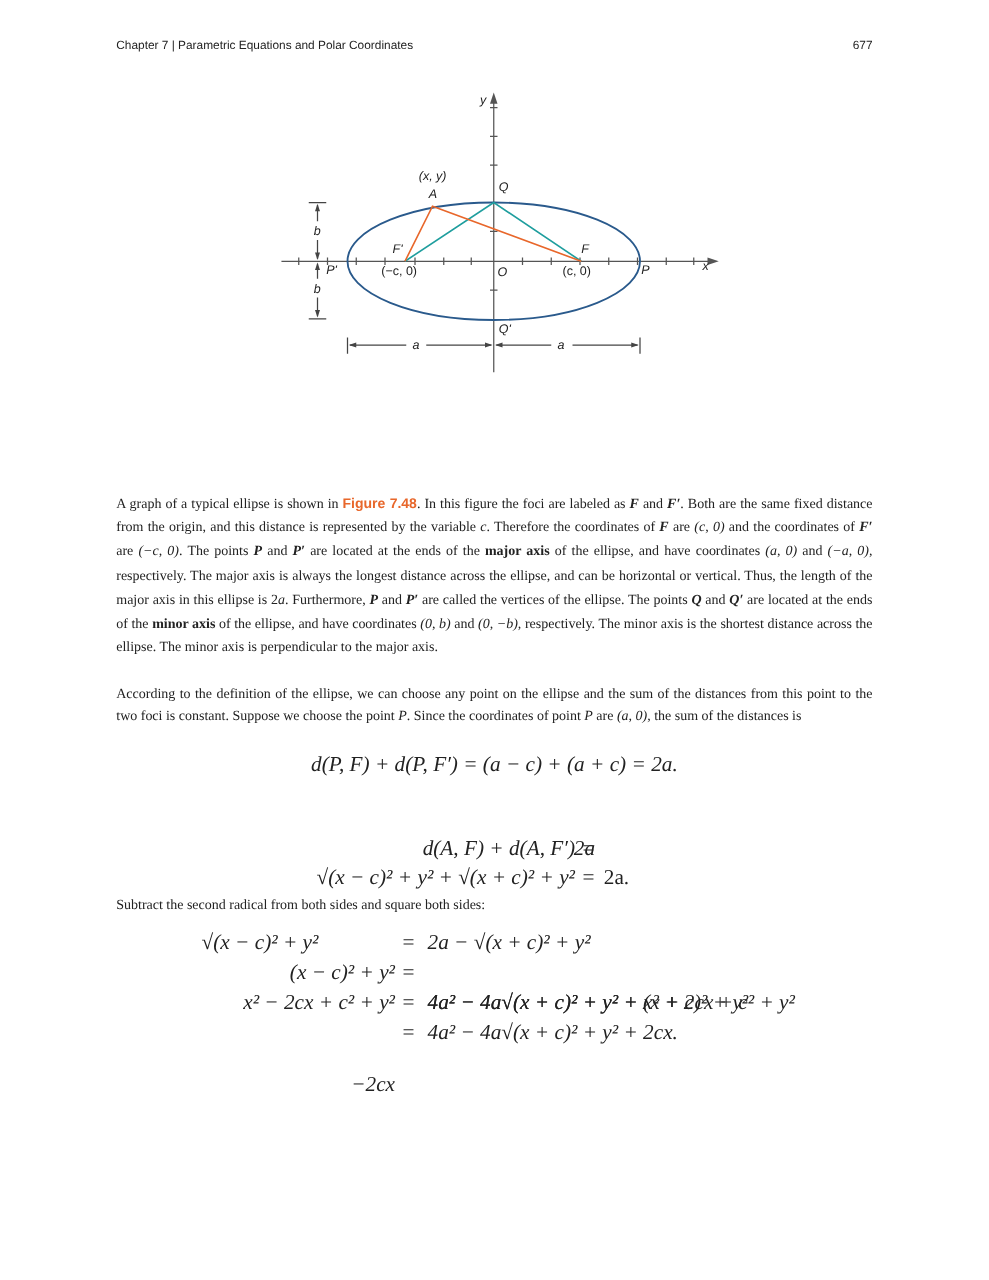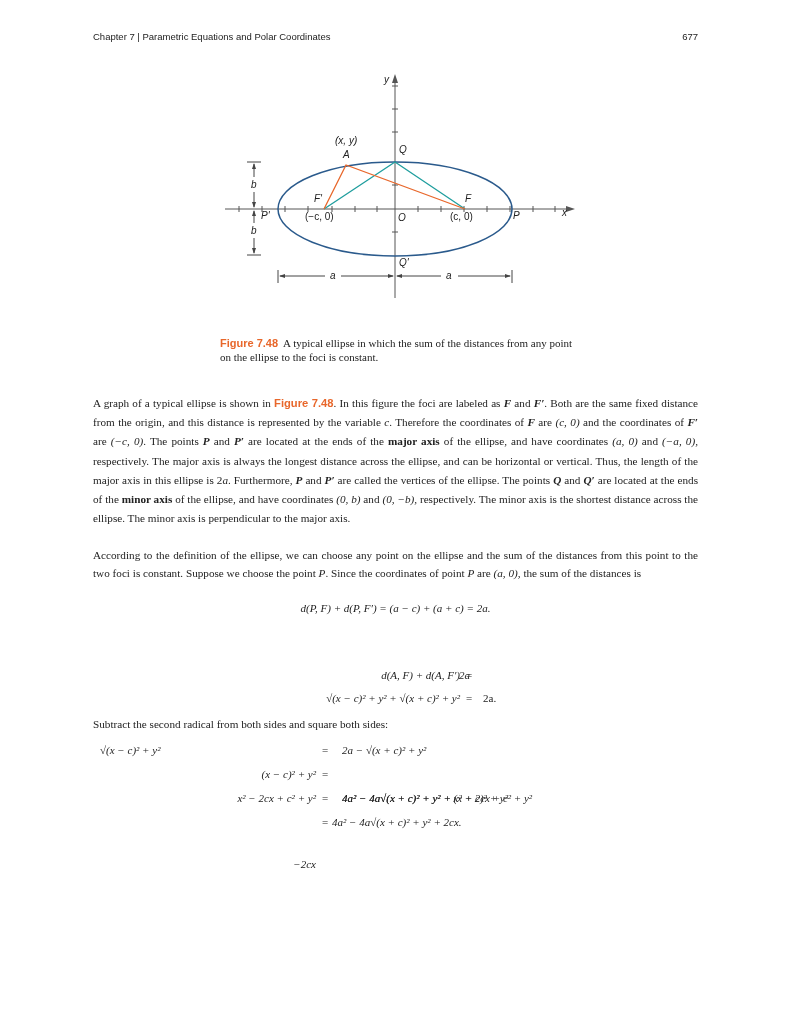--- a/index.html
+++ b/index.html
@@ -18,21 +18,21 @@
   .body-text p { margin: 0; }
   .p1 { top: 394px; line-height: 19.2px; }
   .p2 { top: 547px; line-height: 17.5px; }
   .p3 { top: 627px; line-height: 19px; }
   .p4 { top: 718px; }
   .p5 { top: 846px; }
   .fig-ref { font-family: "Liberation Sans", sans-serif; font-weight: bold; color: #e8672b; font-size: 11.2px; }
   .m { font-family: "Liberation Serif", serif; font-style: italic; }
   .mb { font-family: "Liberation Serif", serif; font-style: italic; font-weight: bold; }
   b { font-weight: bold; }
-  .eq { position: absolute; font-family: "Liberation Serif", serif; font-size: 11px; color: #222; white-space: nowrap; }
+  .eq { position: absolute; font-family: "Liberation Serif", serif; font-size: 17px; color: #222; white-space: nowrap; }
 </style>
 </head>
 <body>
 
 <div class="page">
 
   <div class="running-head">
     <span class="chap">Chapter 7 | Parametric Equations and Polar Coordinates</span>
     <span class="pnum">677</span>
   </div>
@@ -120,23 +120,20 @@
       <text class="fig-label" x="173" y="153">O</text>
       <text class="fig-label-up" x="80" y="152">(−c, 0)</text>
       <text class="fig-label-up" x="225" y="152">(c, 0)</text>
       <text class="fig-label" x="26" y="120">b</text>
       <text class="fig-label" x="26" y="166">b</text>
       <text class="fig-label" x="105" y="211">a</text>
       <text class="fig-label" x="221" y="211">a</text>
     </svg>
   </div>
 
-  <div class="caption">
-    <span class="fig-num">Figure 7.48</span><span>A typical ellipse in which the sum of the distances from any point on the ellipse to the foci is constant.</span>
-  </div>
 
   <div class="body-text p1">
     <p><span>A graph of a typical ellipse is shown in </span><span class="fig-ref">Figure 7.48</span><span>. In this figure the foci are labeled as </span><span class="mb">F</span><span> and </span><span class="mb">F′</span><span>. Both are the same fixed distance from the origin, and this distance is represented by the variable </span><span class="m">c</span><span>. Therefore the coordinates of </span><span class="mb">F</span><span> are </span><span class="m">(c, 0)</span><span> and the coordinates of </span><span class="mb">F′</span><span> are </span><span class="m">(−c, 0)</span><span>. The points </span><span class="mb">P</span><span> and </span><span class="mb">P′</span><span> are located at the ends of the </span><b>major axis</b><span> of the ellipse, and have coordinates </span><span class="m">(a, 0)</span><span> and </span><span class="m">(−a, 0),</span><span> respectively. The major axis is always the longest distance across the ellipse, and can be horizontal or vertical. Thus, the length of the major axis in this ellipse is 2</span><span class="m">a</span><span>. Furthermore, </span><span class="mb">P</span><span> and </span><span class="mb">P′</span><span> are called the vertices of the ellipse. The points </span><span class="mb">Q</span><span> and </span><span class="mb">Q′</span><span> are located at the ends of the </span><b>minor axis</b><span> of the ellipse, and have coordinates </span><span class="m">(0, b)</span><span> and </span><span class="m">(0, −b),</span><span> respectively. The minor axis is the shortest distance across the ellipse. The minor axis is perpendicular to the major axis.</span></p>
   </div>
 
   <div class="body-text p2">
     <p><span>According to the definition of the ellipse, we can choose any point on the ellipse and the sum of the distances from this point to the two foci is constant. Suppose we choose the point </span><span class="m">P</span><span>. Since the coordinates of point </span><span class="m">P</span><span> are </span><span class="m">(a, 0),</span><span> the sum of the distances is</span></p>
   </div>
 
   <div class="eq" style="left:0; width:791px; top:602px; text-align:center; font-style:italic;">d(P, F) + d(P, F′) = (a − c) + (a + c) = 2a.</div>
@@ -147,31 +144,31 @@
     <div class="eq" style="left:466px; top:669px;">=</div>
     <div class="eq" style="left:459px; top:669px; font-style:italic;">2a</div>
     <div class="eq" style="left:200px; width:260px; top:692px; text-align:right; font-style:italic;">√(x − c)² + y² + √(x + c)² + y²</div>
     <div class="eq" style="left:466px; top:692px;">=</div>
     <div class="eq" style="left:483px; top:692px; ">2a.</div>
   </div>
 
   <div class="body-text p4">Subtract the second radical from both sides and square both sides:</div>
 
   <div>
-    <div class="eq" style="left:100px; width:216px; top:744px; text-align:left; font-style:italic;">√(x − c)² + y²</div>
+    <div class="eq" style="left:100px; width:216px; top:744px; text-align:center; font-style:italic;">√(x − c)² + y²</div>
     <div class="eq" style="left:322px; top:744px;">=</div>
     <div class="eq" style="left:342px; top:744px; font-style:italic;">2a − √(x + c)² + y²</div>
 
     <div class="eq" style="left:100px; width:216px; top:768px; text-align:right; font-style:italic;">(x − c)² + y²</div>
     <div class="eq" style="left:322px; top:768px;">=</div>
     <div class="eq" style="left:342px; top:792px; font-style:italic;">4a² − 4a√(x + c)² + y² + (x + c)² + y²</div>
 
     <div class="eq" style="left:100px; width:216px; top:792px; text-align:right; font-style:italic;">x² − 2cx + c² + y²</div>
     <div class="eq" style="left:322px; top:792px;">=</div>
     <div class="eq" style="left:342px; top:792px; font-style:italic;">4a² − 4a√(x + c)² + y² + x² + 2cx + c² + y²</div>
 
     <div class="eq" style="left:100px; width:216px; top:858px; text-align:right; font-style:italic;">−2cx</div>
     <div class="eq" style="left:322px; top:816px;">=</div>
-    <div class="eq" style="left:332px; top:816px; font-style:italic;">4a² − 4a√(x + c)² + y² + 2cx.</div>
+    <div class="eq" style="left:342px; top:816px; font-style:italic;">4a² − 4a√(x + c)² + y² + 2cx.</div>
   </div>
 
 
 </div>
 
 </body></html>

